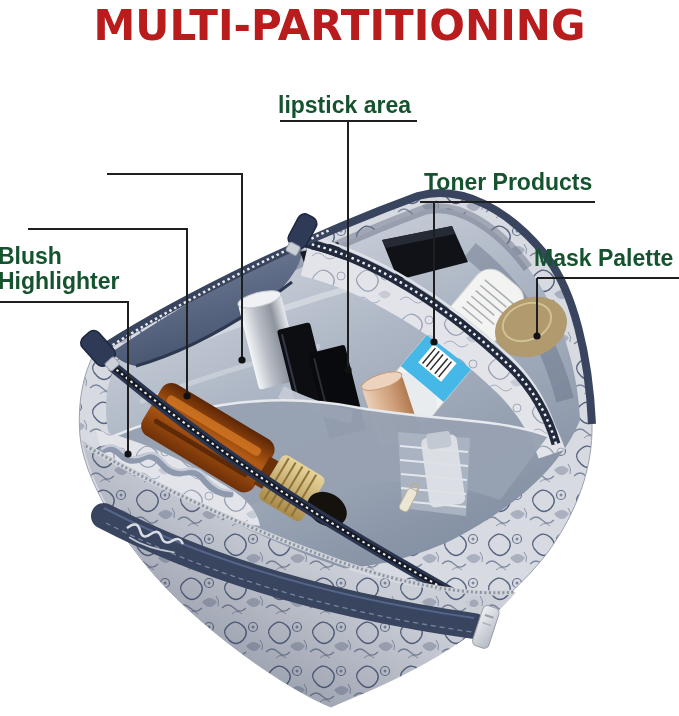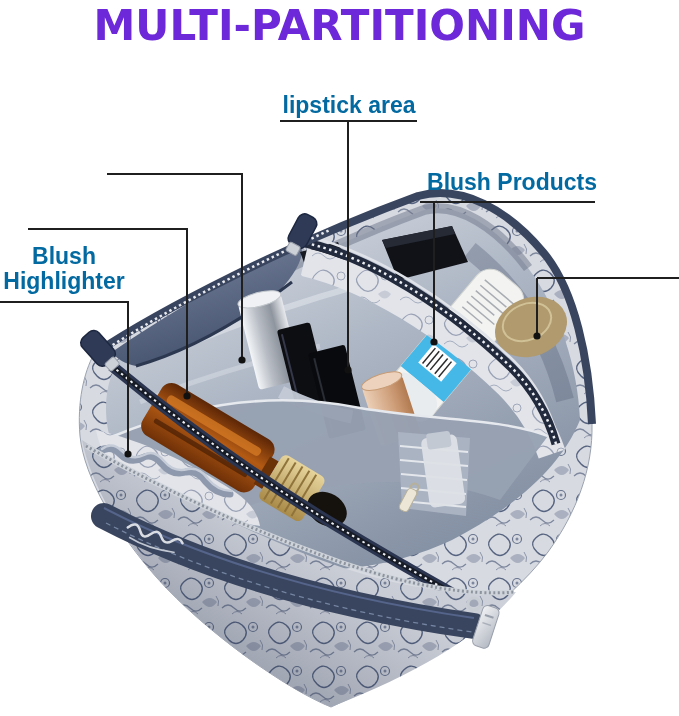--- a/index.html
+++ b/index.html
@@ -1,22 +1,22 @@
 <!DOCTYPE html>
 <html><head>
 <meta charset="utf-8">
 <style>
   html,body{margin:0;padding:0;background:#ffffff;}
   .page{position:relative;width:679px;height:716px;background:#ffffff;overflow:hidden;
         font-family:"Liberation Sans",sans-serif;}
   .title{position:absolute;left:0;top:1px;width:679px;text-align:center;
          font-family:"DejaVu Sans",sans-serif;font-weight:800;font-size:42px;
-         letter-spacing:0px;color:#6d28d9;white-space:nowrap;}
+         letter-spacing:0px;color:#b91c1c;white-space:nowrap;}
   .callout-label{position:absolute;font-weight:bold;font-size:23px;line-height:25px;
-                 color:#0369a1;text-align:center;white-space:nowrap;}
+                 color:#14532d;text-align:left;white-space:nowrap;}
   .lbl-lipstick{left:278px;top:93px;width:142px;}
   .lbl-brush{left:104px;top:141px;width:142px;}
   .lbl-toner{left:24px;top:197px;width:166px;}
   .lbl-blush{left:-2px;top:244px;width:132px;}
   .lbl-care{left:424px;top:170px;width:176px;}
   .lbl-mask{left:534px;top:246px;width:145px;}
   svg{position:absolute;left:0;top:0;}
 </style>
 </head>
 <body>
@@ -267,15 +267,16 @@
     </g>
   </svg>
 
   <div class="title">MULTI-PARTITIONING</div>
 
   <div class="callout-label lbl-lipstick">lipstick area</div>
   <div class="callout-label lbl-blush">
     <div>Blush</div>
     <div>Highlighter</div>
   </div>
-  <div class="callout-label lbl-care">Blush Products</div>
+  <div class="callout-label lbl-care">Toner Products</div>
+  <div class="callout-label lbl-mask">Mask Palette</div>
 
 </div>
 
 </body></html>

